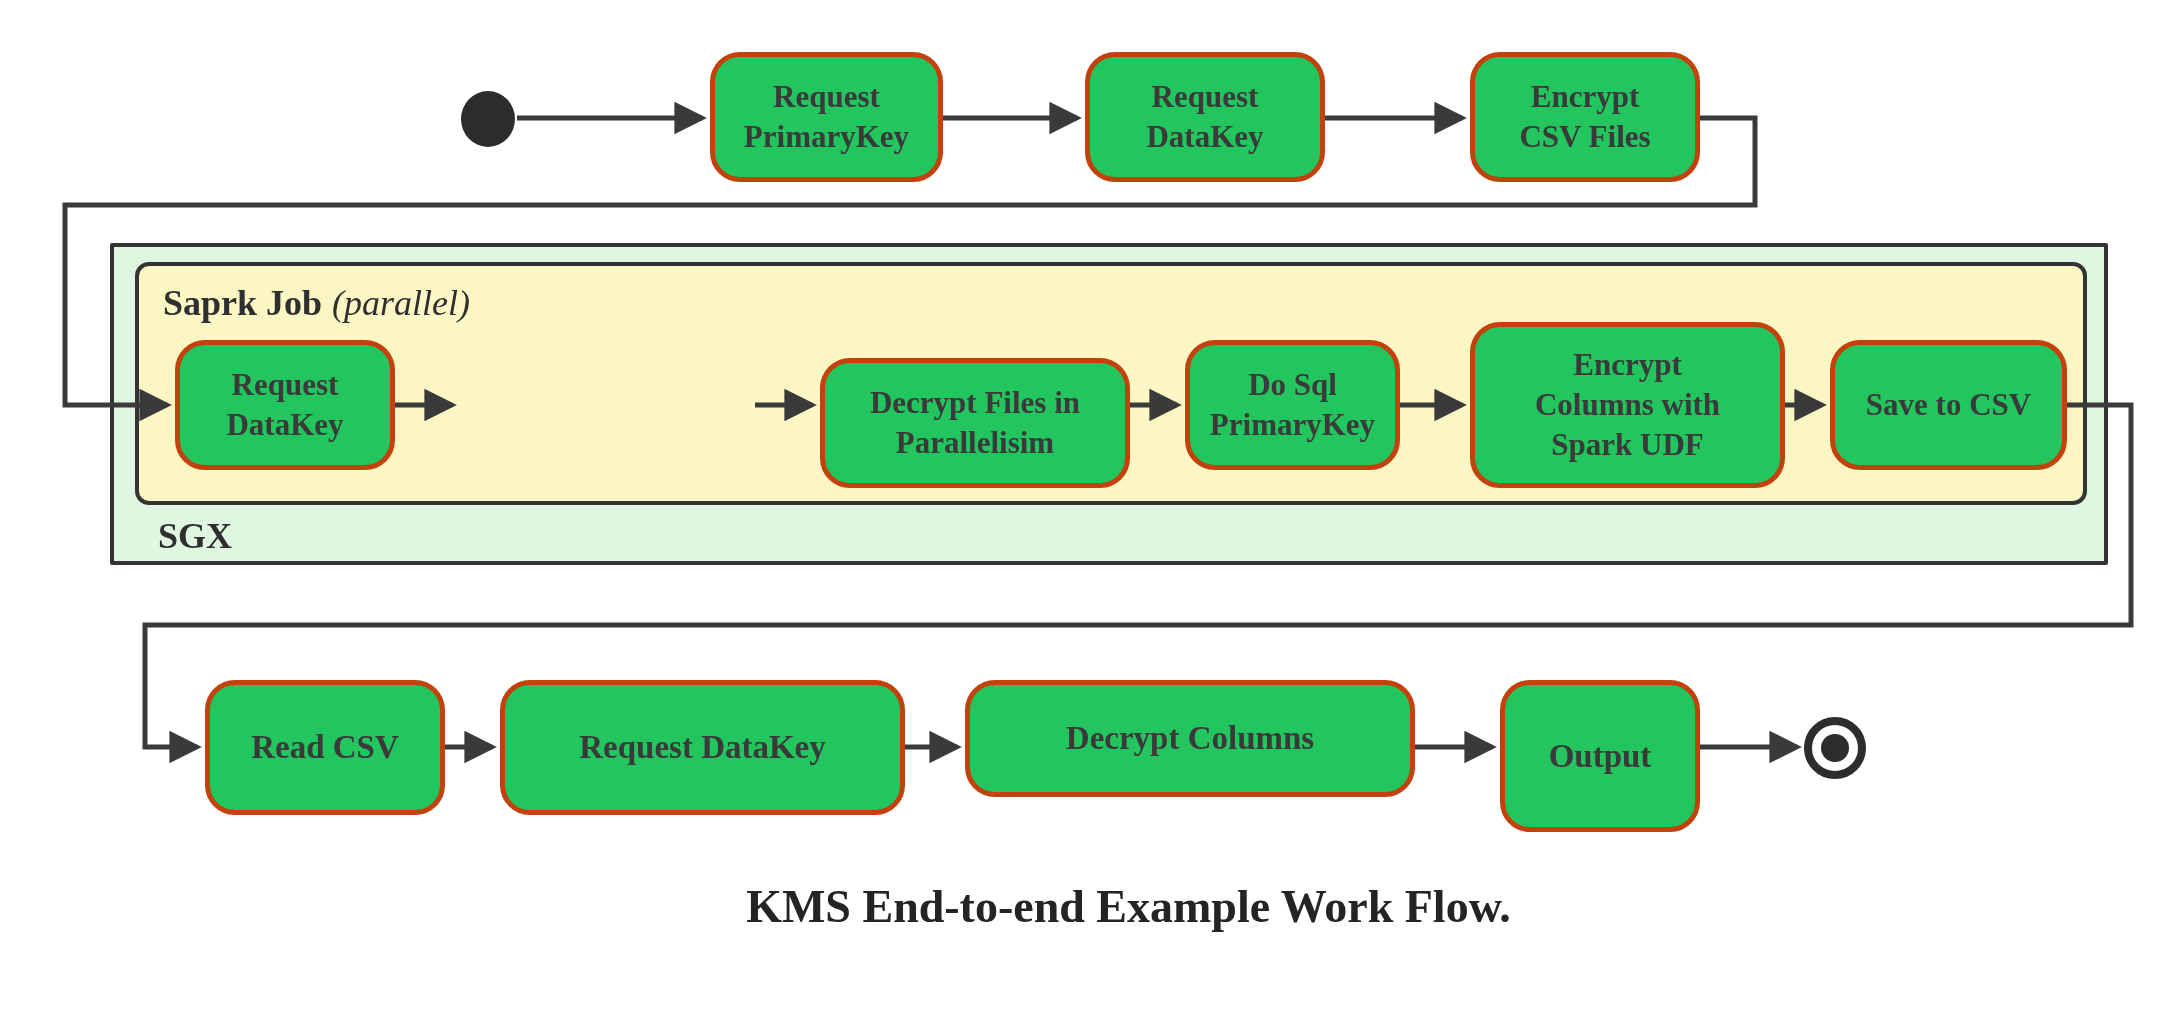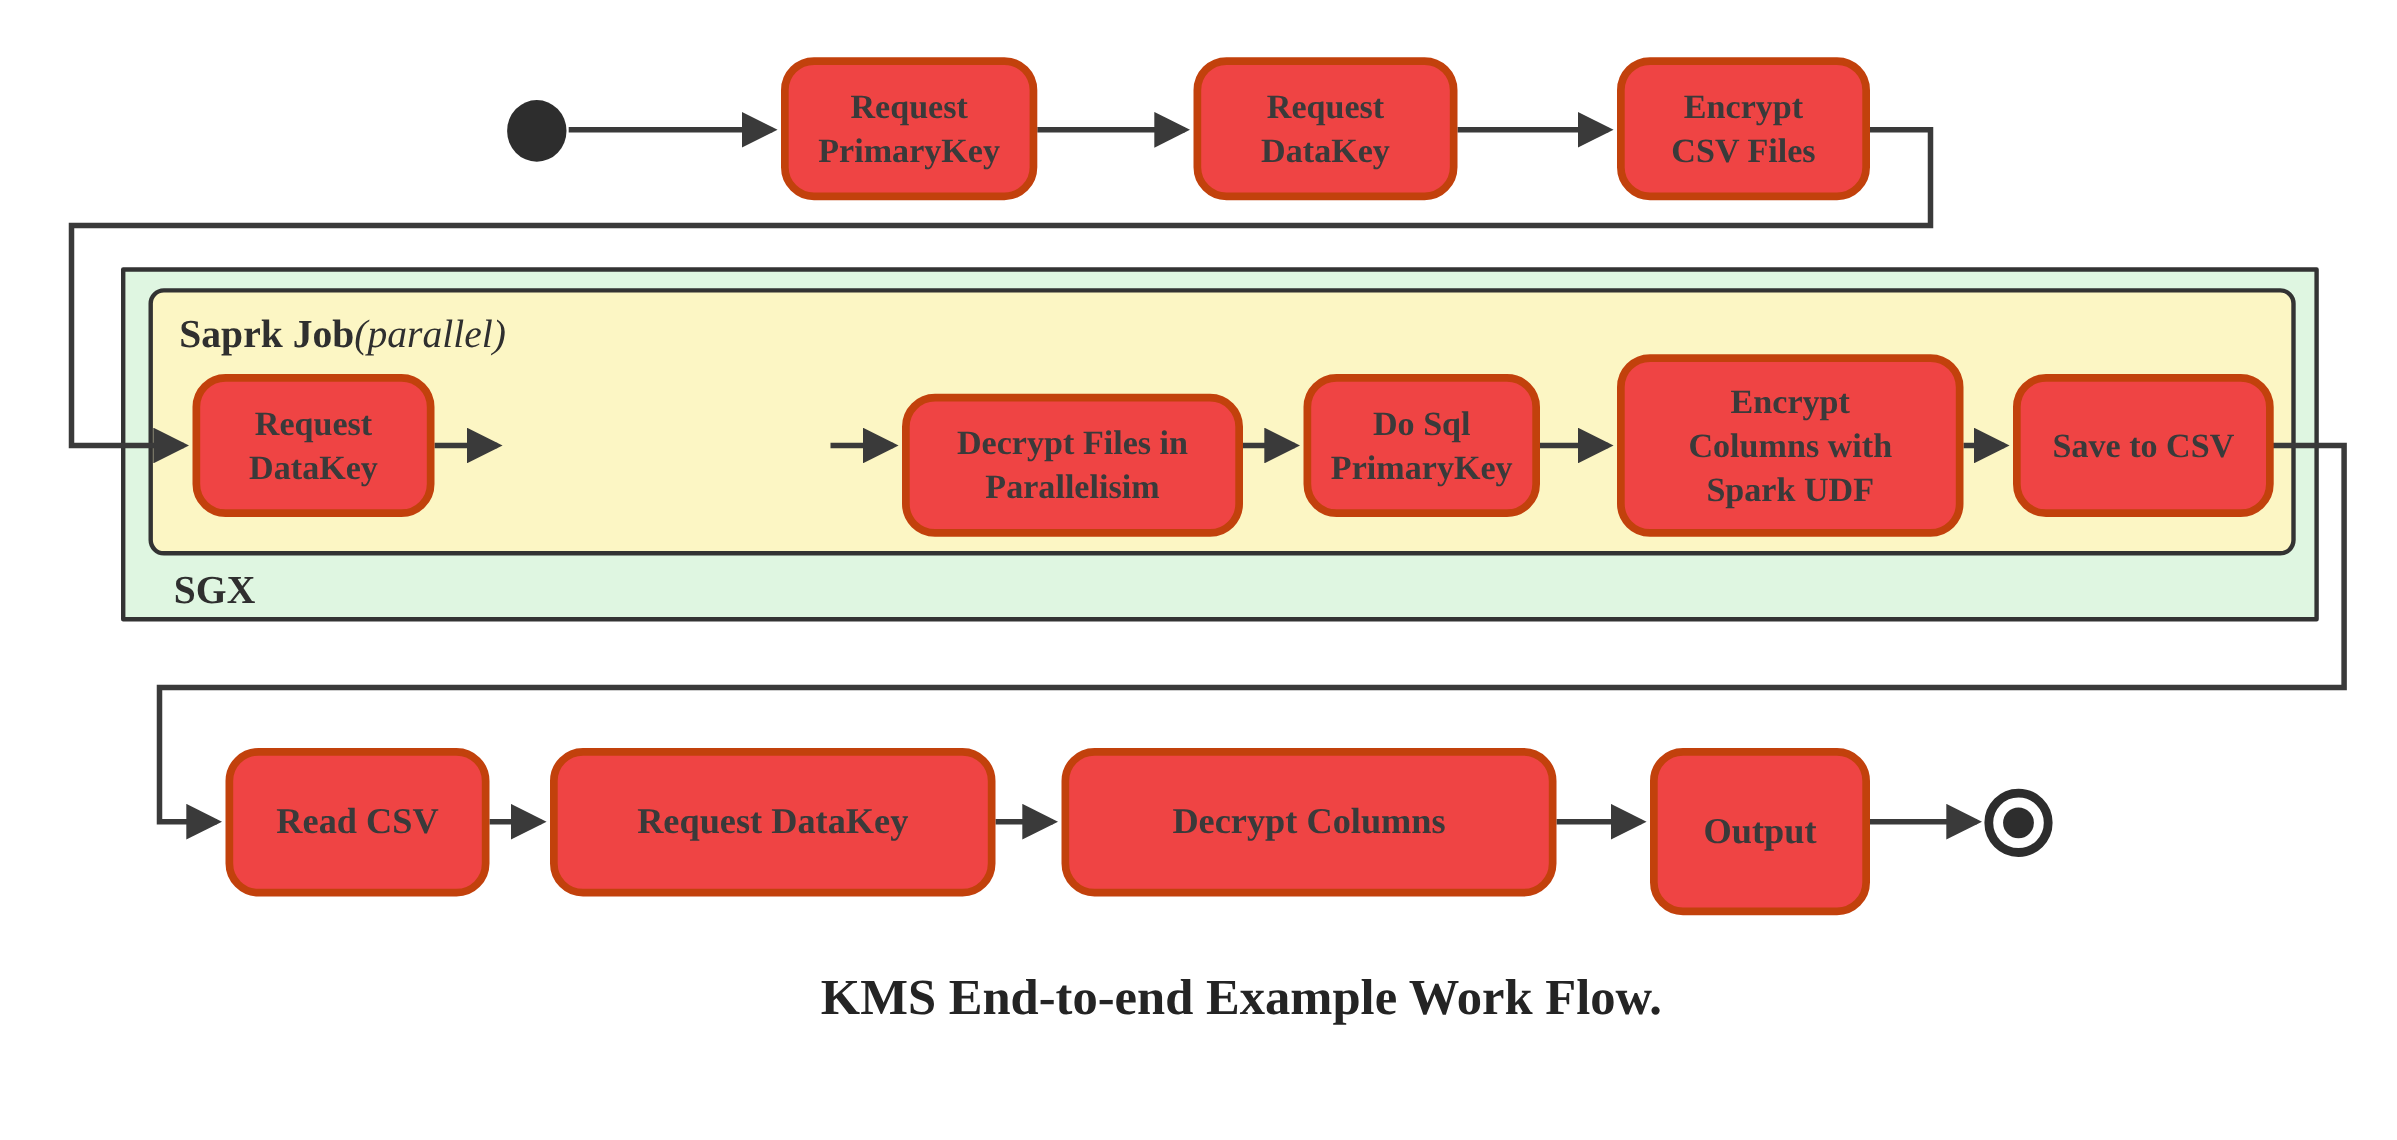--- a/index.html
+++ b/index.html
@@ -22,29 +22,29 @@
     background:#fcf6c4;border:4px solid #333333;border-radius:14px;
     z-index:2;
   }
   .grp-label{
     position:absolute;
     font-weight:700;color:#2f2f2f;
     font-size:36px;line-height:1;
     z-index:6;white-space:nowrap;
   }
   .spark-label{left:163px;top:285px;}
-  .spark-label i{font-weight:400;font-style:italic;margin-left:0;}
+  .spark-label i{font-weight:400;font-style:italic;margin-left:10px;}
   .sgx-label{left:158px;top:518px;}
   
   svg.edges{position:absolute;left:0;top:0;z-index:3;}
   svg.edges path.e{fill:none;stroke:#3a3a3a;stroke-width:5;}
   
   .node{
     position:absolute;box-sizing:border-box;
-    background:#ef4444;border:7px solid #c2410c;border-radius:30px;
+    background:#22c55e;border:5px solid #c2410c;border-radius:30px;
     color:#3a3a3a;font-weight:700;font-size:31px;line-height:1.3;
     display:flex;align-items:center;justify-content:center;
     text-align:center;white-space:pre-line;
     z-index:4;
   }
   .node.bottom{font-size:33px;}
   
   .state{position:absolute;z-index:4;box-sizing:border-box;}
   .state.start{
     left:461px;top:91px;width:54px;height:56px;
@@ -112,21 +112,21 @@
 Parallelisim</div>
   <div class="node" style="left:1185px;top:340px;width:215px;height:130px;">Do Sql
 PrimaryKey</div>
   <div class="node" style="left:1470px;top:322px;width:315px;height:166px;">Encrypt
 Columns with
 Spark UDF</div>
   <div class="node" style="left:1830px;top:340px;width:237px;height:130px;">Save to CSV</div>
 
   <div class="node bottom" style="left:205px;top:680px;width:240px;height:135px;">Read CSV</div>
   <div class="node bottom" style="left:500px;top:680px;width:405px;height:135px;">Request DataKey</div>
-  <div class="node bottom" style="left:965px;top:680px;width:450px;height:135px;">Decrypt Columns</div>
+  <div class="node bottom" style="left:965px;top:680px;width:450px;height:117px;">Decrypt Columns</div>
   <div class="node bottom" style="left:1500px;top:680px;width:200px;height:152px;">Output</div>
 
   <div class="state end">
     <span class="end-dot"></span>
   </div>
 
   <div class="caption">KMS End-to-end Example Work Flow.</div>
 
 </div>
 

